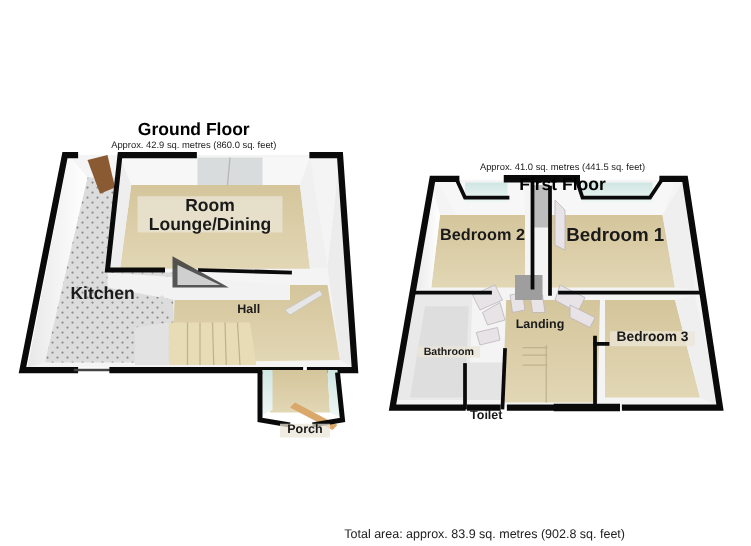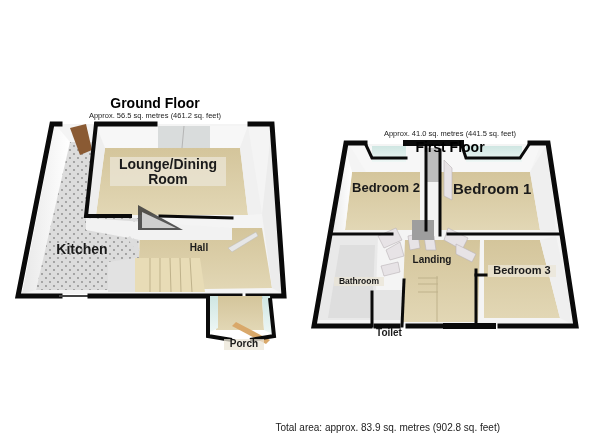--- a/index.html
+++ b/index.html
@@ -159,30 +159,30 @@
       <line x1="448" y1="234" x2="560" y2="234" stroke-width="3"></line>
       <line x1="404" y1="280" x2="402" y2="326" stroke-width="3"></line>
       <line x1="476" y1="270" x2="476" y2="326" stroke-width="3"></line>
       <line x1="476" y1="275" x2="486" y2="275" stroke-width="3"></line>
       <line x1="372" y1="292" x2="372" y2="326" stroke-width="3"></line>
     </g>
   </g>
 </svg>
 
 <div class="abs title" style="left:60px;top:95px;width:190px;">Ground Floor</div>
-<div class="abs sub" style="left:60px;top:111px;width:190px;">Approx. 56.5 sq. metres (461.2 sq. feet)</div>
+<div class="abs sub" style="left:60px;top:111px;width:190px;">Approx. 42.9 sq. metres (860.0 sq. feet)</div>
 
 <div class="abs title" style="left:355px;top:127px;width:190px;margin-top:12px;">First Floor</div>
 <div class="abs sub" style="left:345px;top:129px;width:210px;">Approx. 41.0 sq. metres (441.5 sq. feet)</div>
 
 <div class="abs lbl lbl-bg" style="left:110px;top:157px;width:112px;font-size:14px;">
+  <div>Room</div>
   <div>Lounge/Dining</div>
-  <div>Room</div>
 </div>
-<div class="abs lbl" style="left:52px;top:242px;width:60px;font-size:14px;">Kitchen</div>
+<div class="abs lbl" style="left:52px;top:227px;width:60px;font-size:14px;">Kitchen</div>
 <div class="abs lbl" style="left:184px;top:243px;width:30px;font-size:10px;">Hall</div>
 <div class="abs lbl lbl-bg" style="left:224px;top:307px;width:36px;font-size:10px;margin-top:32px;">Porch</div>
 
 <div class="abs lbl" style="left:348px;top:181px;width:76px;font-size:13px;">Bedroom 2</div>
 <div class="abs lbl" style="left:453px;top:181px;width:76px;font-size:15px;">Bedroom 1</div>
 <div class="abs lbl lbl-bg" style="left:334px;top:264px;width:46px;font-size:8.5px;margin-top:13px;">Bathroom</div>
 <div class="abs lbl" style="left:408px;top:255px;width:48px;font-size:10px;">Landing</div>
 <div class="abs lbl lbl-bg" style="left:488px;top:265px;width:64px;font-size:11px;">Bedroom 3</div>
 <div class="abs lbl" style="left:376px;top:291px;width:26px;font-size:10px;margin-top:37px;">Toilet</div>
 

